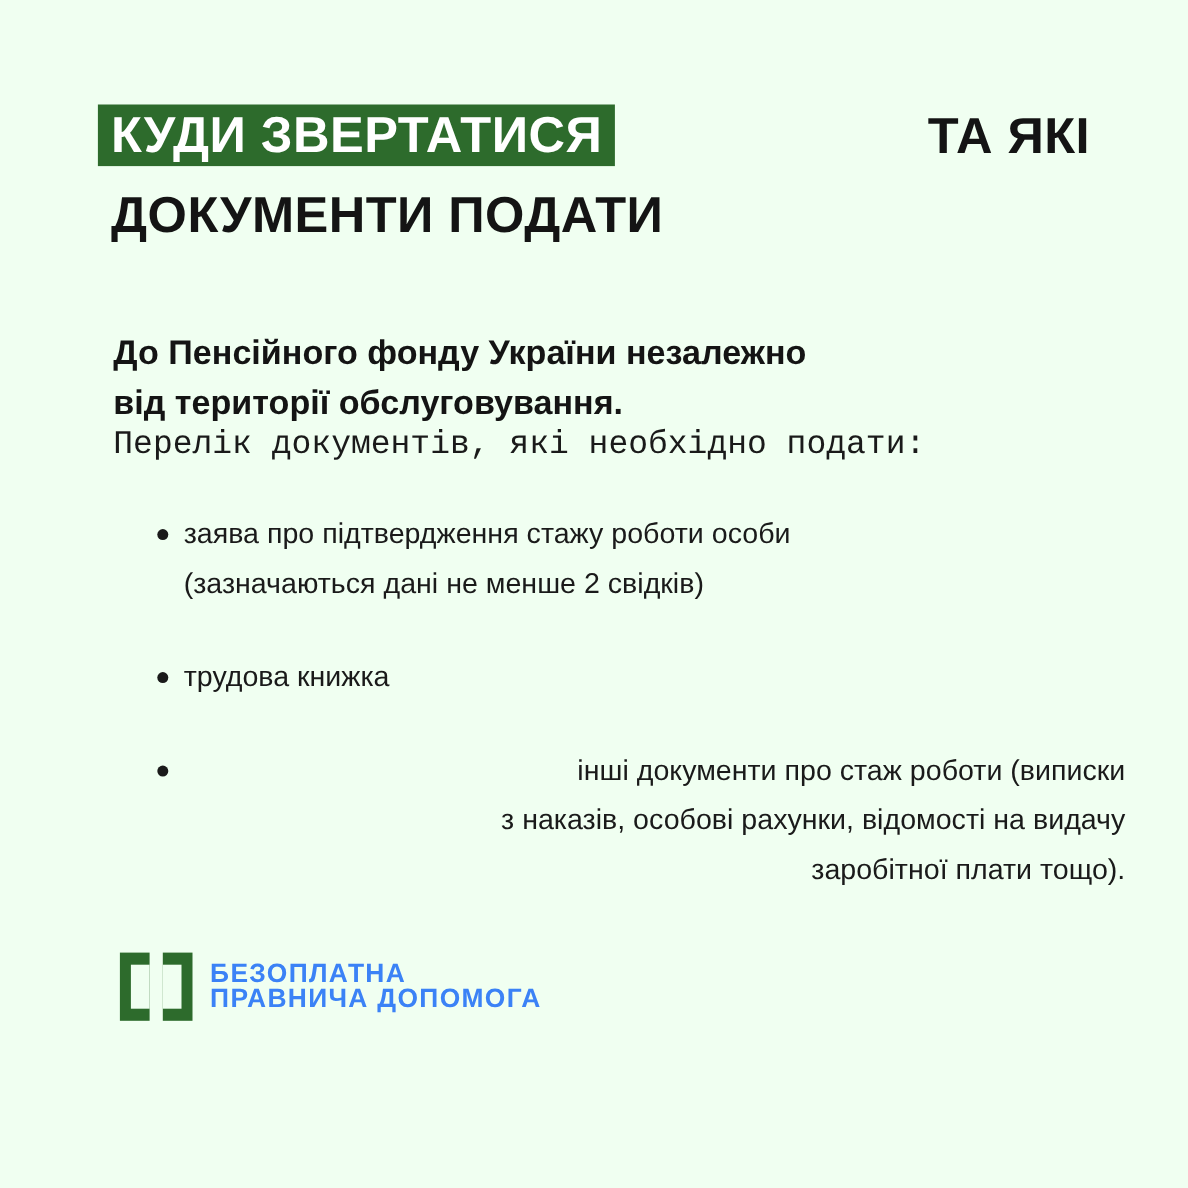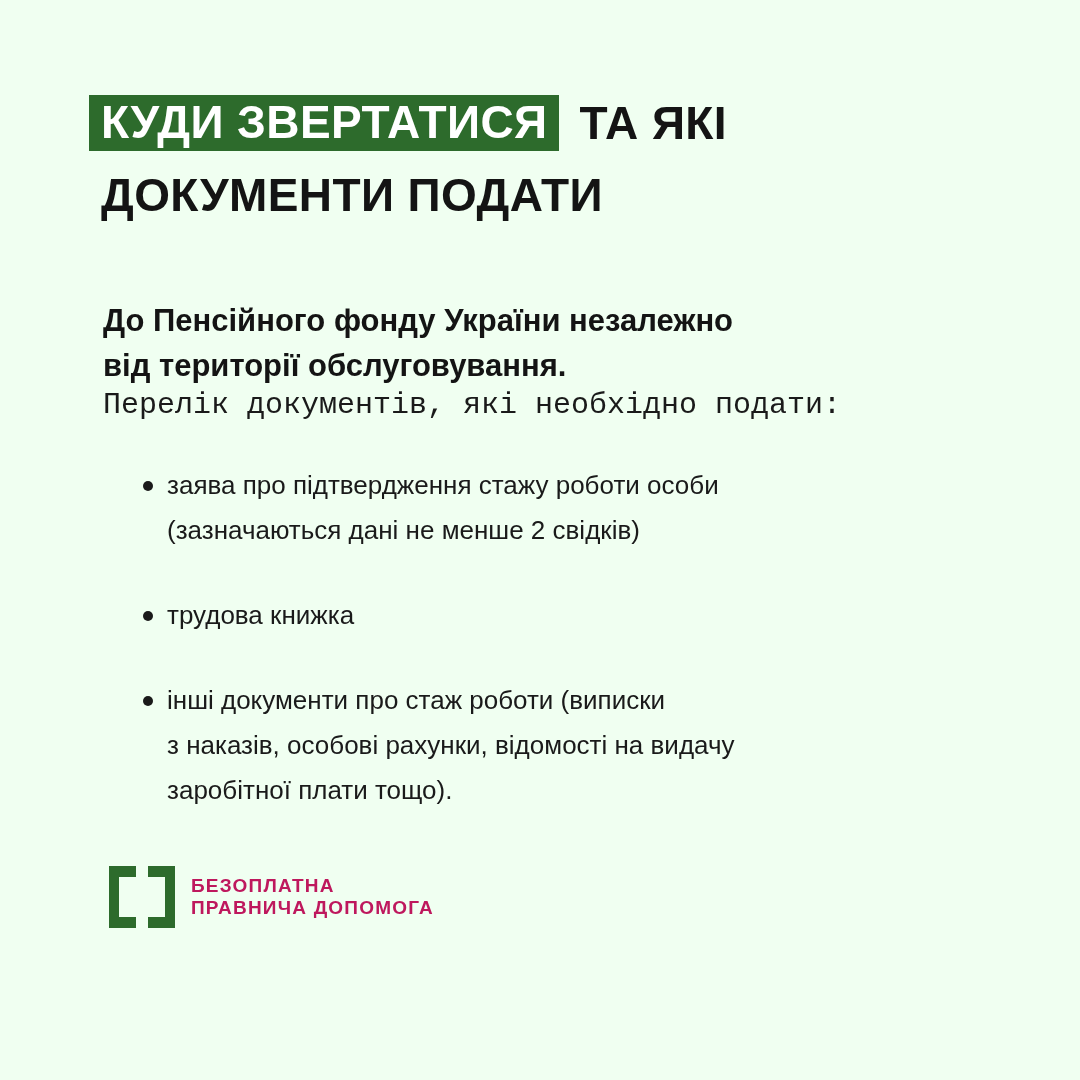--- a/index.html
+++ b/index.html
@@ -33,20 +33,21 @@
 
   .title-line {
     font-weight:bold;
     font-size:46px;
     line-height:57px;
     letter-spacing:0.4px;
     text-transform:uppercase;
     font-stretch:condensed;
     white-space:nowrap;
     color:#141414;
+    justify-content:space-between;
   }
 
   .title-line-1 {
     display:flex;
     align-items:center;
   }
 
   .title-hl {
     background:#2d6b2c;
     color:#ffffff;
@@ -106,21 +107,21 @@
 
   .bullet {
     position:relative;
     padding-left:64px;
     margin-bottom:40px;
     font-size:26px;
     line-height:45px;
     color:#1a1a1a;
   }
 
-  .bullet:last-child { margin-bottom:0; }
+  .bullet:last-child { margin-bottom:0;text-align:right; }
 
   .bullet .dot {
     position:absolute;
     left:40px;
     top:18px;
     width:10px;
     height:10px;
     background:#1a1a1a;
     border-radius:50%;
   }
@@ -162,25 +163,25 @@
     width:17px;
     height:40px;
     background:#f0fff1;
   }
   .logo-mark .br.left::after  { right:0; }
   .logo-mark .br.right::after { left:0; }
 
   .logo-text {
     margin-left:16px;
     font-weight:bold;
-    font-size:19px;
+    font-size:24px;
     line-height:22px;
     letter-spacing:1.2px;
     text-transform:uppercase;
-    color:#be185d;
+    color:#3b82f6;
   }
 
   .logo-text span { display:block; white-space:nowrap; }
 </style>
 </head>
 <body>
 
 <div class="card">
 
   <div class="title-block">

